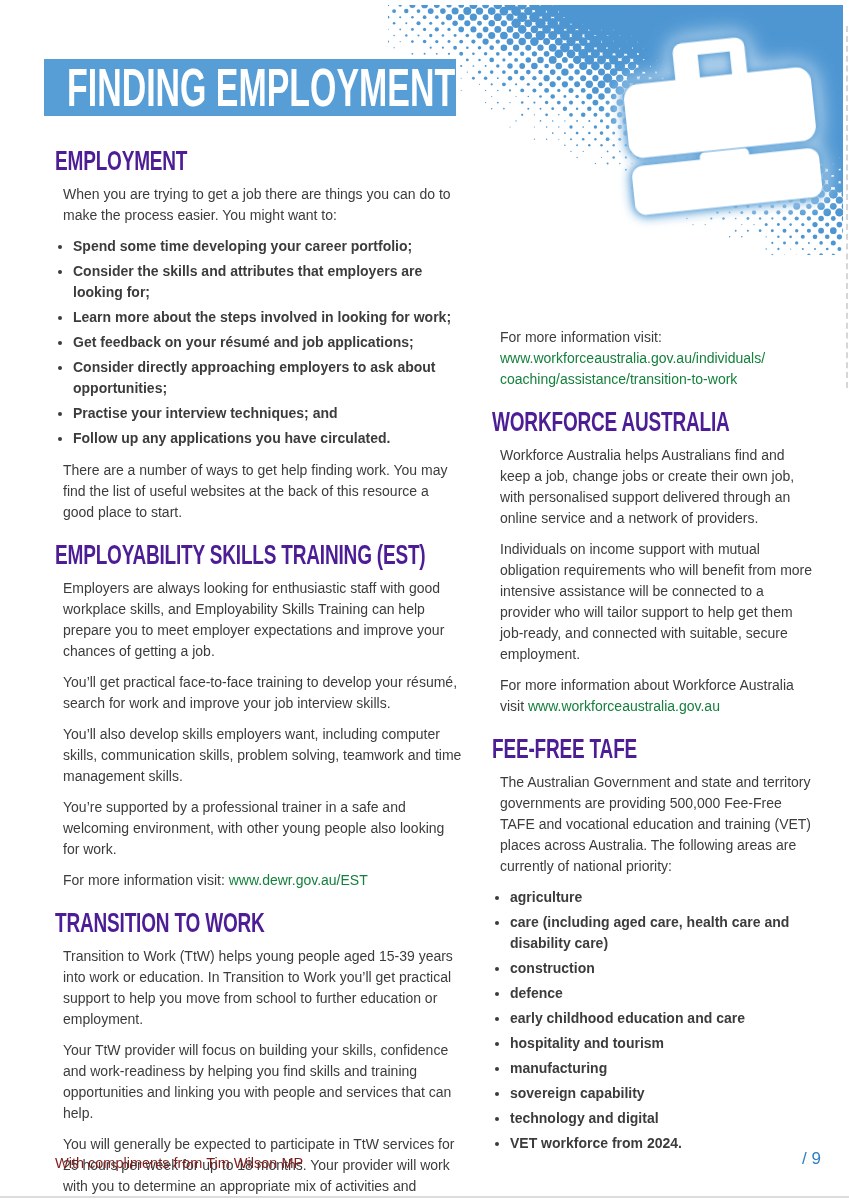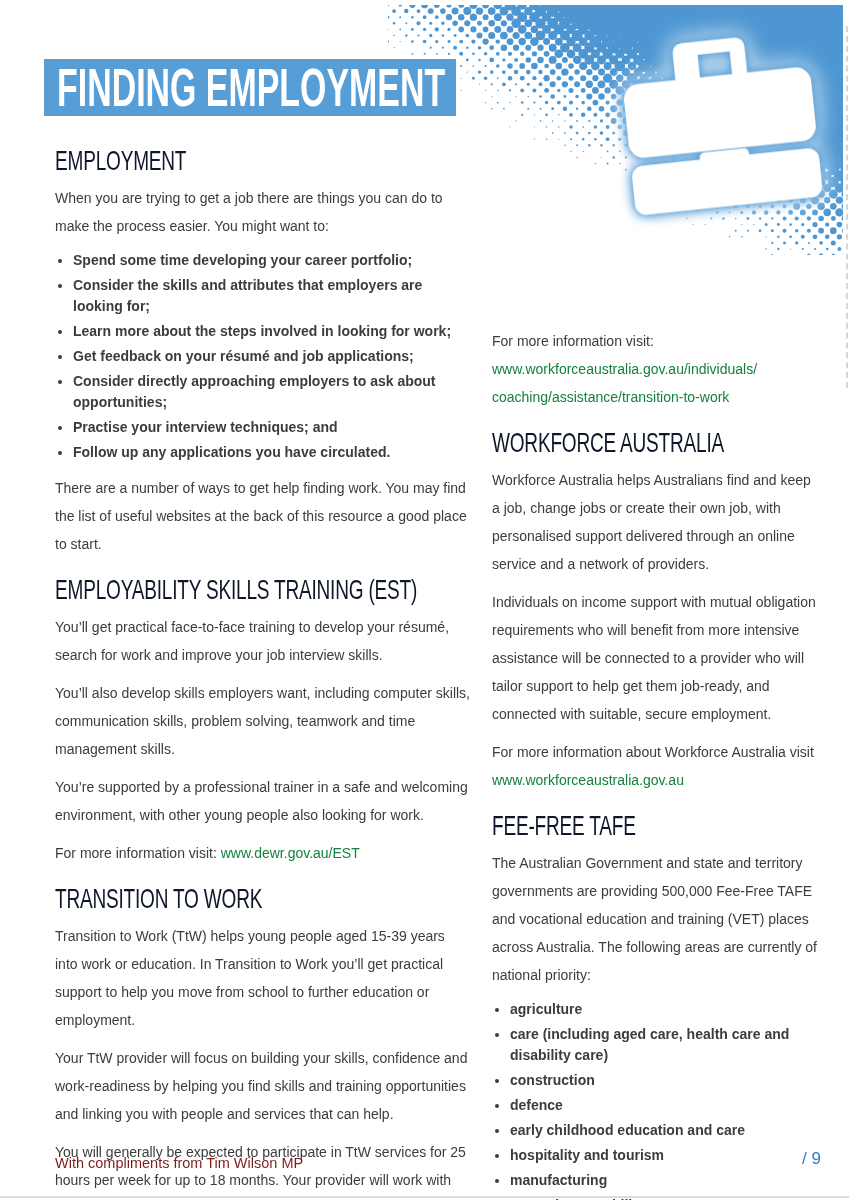--- a/index.html
+++ b/index.html
@@ -2,31 +2,31 @@
 <html><head>
 <meta charset="utf-8">
 <style>
   html,body{margin:0;padding:0;}
   body{
     width:849px;height:1200px;position:relative;background:#ffffff;overflow:hidden;
     font-family:"Liberation Sans", sans-serif;color:#3C3C3C;
   }
   .banner{
     position:absolute;left:44px;top:59px;width:412px;height:57px;
-    background:#579ED6;display:flex;align-items:center;padding-left:13px;box-sizing:border-box;z-index:3;text-align:center;
+    background:#579ED6;display:flex;align-items:center;padding-left:23px;box-sizing:border-box;z-index:3;text-align:center;
   }
   .cond{display:inline-block;white-space:nowrap;transform-origin:left center;}
   .title-text{font-size:53px;font-weight:700;color:#ffffff;transform:scaleX(0.64);letter-spacing:0;}
-  h2.section{color:#0f172a;font-size:28px;line-height:28px;font-weight:400;margin:18px 0 9px;}
+  h2.section{color:#4c1d95;font-size:28px;line-height:28px;font-weight:700;margin:18px 0 9px;}
   h2.section .cond{transform:scaleX(0.68);letter-spacing:-0.3px;}
   h2.first{margin-top:0;}
   .col{position:absolute;z-index:2;}
   .col-left{left:55px;top:147px;width:416px;}
   .col-right{left:492px;top:327px;width:330px;}
-  p{margin:0 0 10px;font-size:14px;line-height:28px;}
+  p{margin:0 8px 10px;font-size:14px;line-height:21px;}
   ul{margin:0 0 11px;padding-left:18px;font-weight:bold;}
   li{margin-bottom:4px;font-size:14px;line-height:21px;}
   a{color:#15803d;text-decoration:none;cursor:pointer;}
   .block{display:block;}
   .halftone{position:absolute;left:388px;top:5px;width:455px;height:250px;z-index:1;}
   .halftone svg.dots{position:absolute;left:0;top:0;}
   .briefcase-wrap{
     position:absolute;left:238px;top:32px;width:190px;height:172px;transform:rotate(-6deg);
     filter:drop-shadow(0 0 6px rgba(91,159,214,0.95)) drop-shadow(0 0 3px rgba(91,159,214,0.85)) drop-shadow(0 0 10px rgba(255,255,255,0.9));
   }
@@ -1206,20 +1206,21 @@
       <li>Consider the skills and attributes that employers are looking for;</li>
       <li>Learn more about the steps involved in looking for work;</li>
       <li>Get feedback on your résumé and job applications;</li>
       <li>Consider directly approaching employers to ask about opportunities;</li>
       <li>Practise your interview techniques; and</li>
       <li>Follow up any applications you have circulated.</li>
     </ul>
     <p>There are a number of ways to get help finding work. You may find the list of useful websites at the back of this resource a good place to start.</p>
 
     <h2 class="section"><span class="cond">EMPLOYABILITY SKILLS TRAINING (EST)</span></h2>
+    <p>Employers are always looking for enthusiastic staff with good workplace skills, and Employability Skills Training can help prepare you to meet employer expectations and improve your chances of getting a job.</p>
     <p>You’ll get practical face-to-face training to develop your résumé, search for work and improve your job interview skills.</p>
     <p>You’ll also develop skills employers want, including computer skills, communication skills, problem solving, teamwork and time management skills.</p>
     <p>You’re supported by a professional trainer in a safe and welcoming environment, with other young people also looking for work.</p>
     <p><span>For more information visit: </span><a href="#">www.dewr.gov.au/EST</a></p>
 
     <h2 class="section"><span class="cond">TRANSITION TO WORK</span></h2>
     <p>Transition to Work (TtW) helps young people aged 15-39 years into work or education. In Transition to Work you’ll get practical support to help you move from school to further education or employment.</p>
     <p>Your TtW provider will focus on building your skills, confidence and work-readiness by helping you find skills and training opportunities and linking you with people and services that can help.</p>
     <p>You will generally be expected to participate in TtW services for 25 hours per week for up to 18 months. Your provider will work with you to determine an appropriate mix of activities and services to help you achieve your goals.</p>
 

